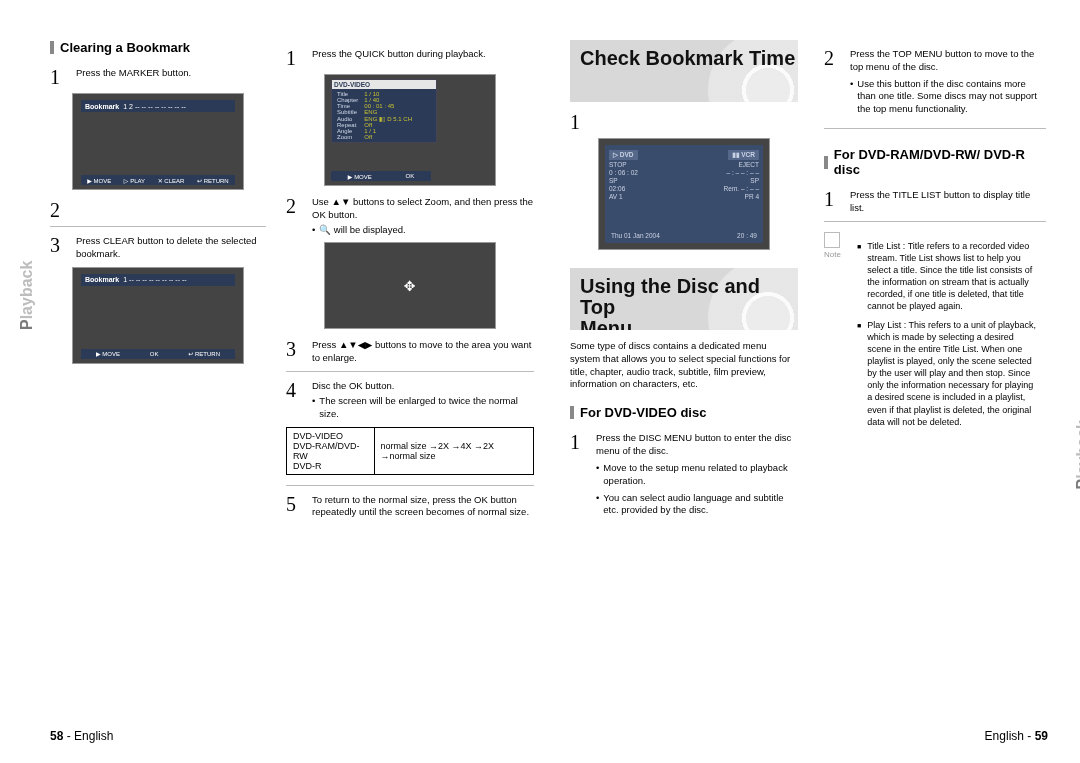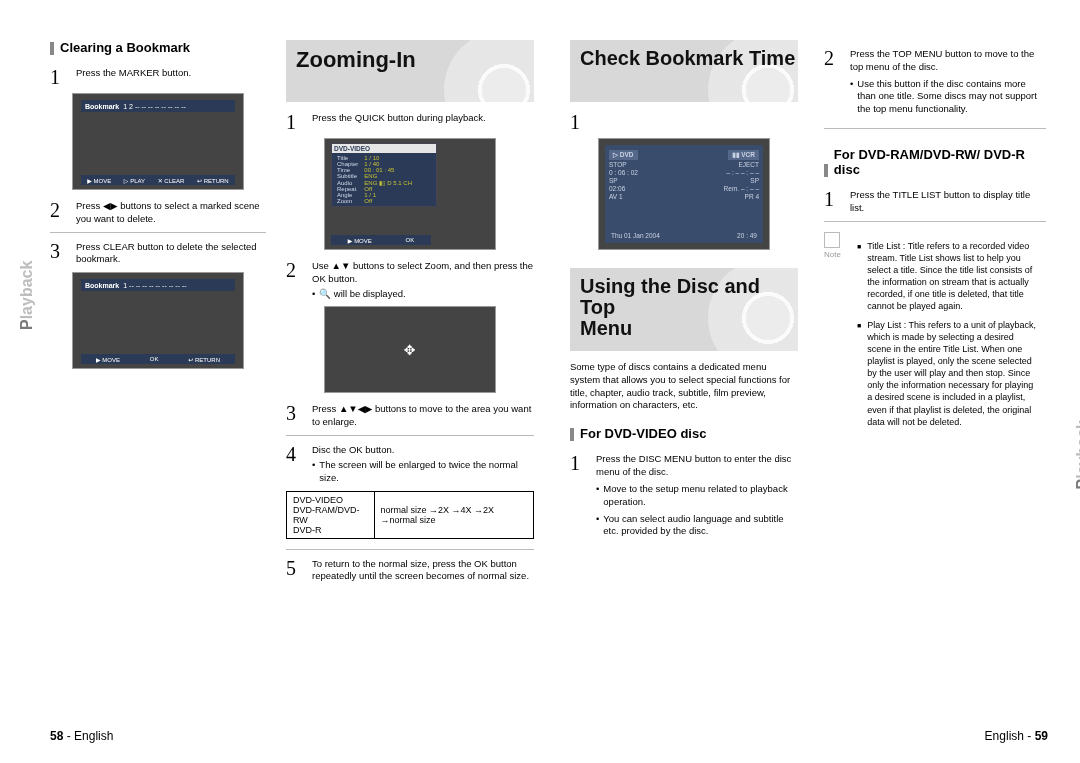--- a/index.html
+++ b/index.html
@@ -8,21 +8,21 @@
   .c1{left:50px;width:216px}
   .c2{left:286px;width:248px}
   .c3{left:570px;width:228px}
   .c4{left:824px;width:222px}
   .sidelabel{position:absolute;left:18px;top:330px;transform:rotate(-90deg);transform-origin:left top;font-weight:bold;color:#bdbdbd;font-size:16px}
   .sidelabel .first{color:#7a7a7a}
   .sidelabel.right{left:auto;right:6px;top:420px;transform:rotate(-90deg);transform-origin:right top}
   .footer-left{position:absolute;left:50px;bottom:20px;font-size:12px}
   .footer-right{position:absolute;right:32px;bottom:20px;font-size:12px}
   .footer-left b,.footer-right b{font-weight:bold}
-  .section-title{display:flex;align-items:flex-end;font-weight:bold;font-size:13px;margin:0 0 12px 0}
+  .section-title{display:flex;align-items:center;font-weight:bold;font-size:13px;margin:0 0 12px 0}
   .section-title::before{content:"";display:inline-block;width:4px;height:13px;background:#888;margin-right:6px}
   .banner{position:relative;height:62px;background:#d8d8d8;overflow:hidden;margin-bottom:10px}
   .banner .title{position:absolute;left:10px;top:8px;font-size:22px;font-weight:bold;color:#111;line-height:1.05}
   .banner .title.small{font-size:20px}
   .banner .disc{position:absolute;right:-30px;top:-10px;width:120px;height:120px;border-radius:50%;background:radial-gradient(circle at 50% 50%,#eee 0 22px,#fff 22px 26px,#e8e8e8 26px 80px);opacity:.9}
   .step{display:flex;gap:10px;margin:8px 0 6px 0}
   .stepnum{font-size:20px;font-family:Georgia,'Times New Roman',serif;line-height:1;min-width:16px}
   .steptxt{font-size:9.5px;line-height:1.35;flex:1}
   .steptxt .bul{display:flex;gap:4px;margin-top:2px}
   .steptxt .bul::before{content:"•";}
@@ -83,21 +83,20 @@
       <div class="barbot">
         <span>▶ MOVE</span>
           <span>▷ PLAY</span>
         <span>✕ CLEAR</span>
           <span>↩ RETURN</span>
       </div>
     </div>
 
     <div class="step">
       <div class="stepnum">2</div>
-      <div class="steptxt">Press ◀▶ buttons to select a marked scene you want to delete.</div>
     </div>
     <div class="hr"></div>
     <div class="step">
       <div class="stepnum">3</div>
       <div class="steptxt">Press CLEAR button to delete the selected bookmark.</div>
     </div>
 
     <div class="screenshot">
       <div class="bartop">
           <b>Bookmark</b>
@@ -105,24 +104,20 @@
         </div>
       <div class="barbot">
         <span>▶ MOVE</span>
           <span>OK</span>
           <span>↩ RETURN</span>
       </div>
     </div>
   </div>
 
   <div class="col c2">
-    <div class="banner">
-      <div class="disc"></div>
-      <div class="title">Zooming-In</div>
-    </div>
 
     <div class="step">
       <div class="stepnum">1</div>
       <div class="steptxt">Press the QUICK button during playback.</div>
     </div>
 
     <div class="screenshot tall">
       <div class="osd">
         <div class="hd">DVD-VIDEO</div>
         <table>
@@ -251,21 +246,21 @@
             <span>AV 1</span>
             <span>PR   4</span>
           </div>
         <div class="date">
             <span>Thu 01 Jan 2004</span>
             <span>20 : 49</span>
           </div>
       </div>
     </div>
 
-    <div class="banner" style="height:83px;margin-top:18px">
+    <div class="banner" style="height:62px;margin-top:18px">
       <div class="disc"></div>
       <div class="title small"><span>Using the Disc and Top</span><br><span>Menu</span></div>
     </div>
 
     <div class="steptxt" style="font-size:9.5px;margin:4px 0 14px 0">Some type of discs contains a dedicated menu system that allows you to select special functions for title, chapter, audio track, subtitle, film preview, information on characters, etc.</div>
 
     <div class="section-title">
         <span>For DVD-VIDEO disc</span>
       </div>
 

